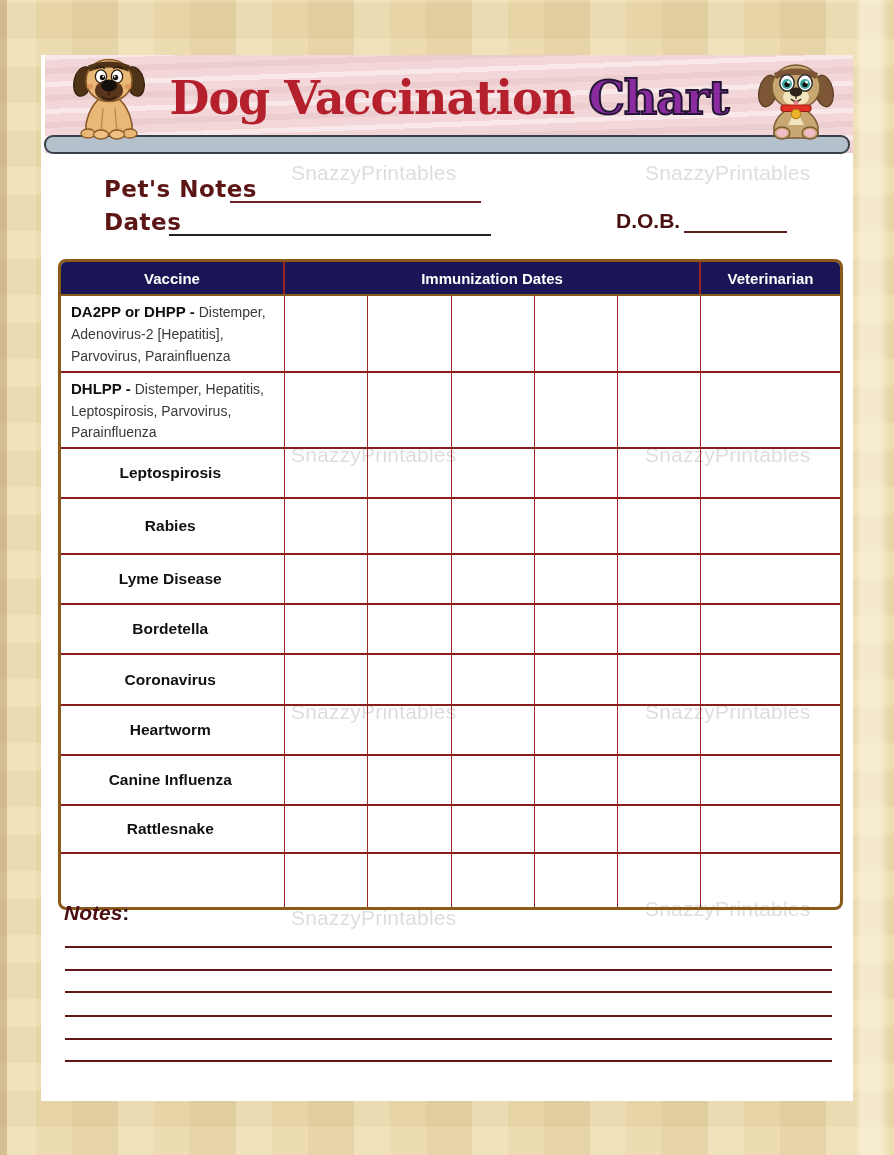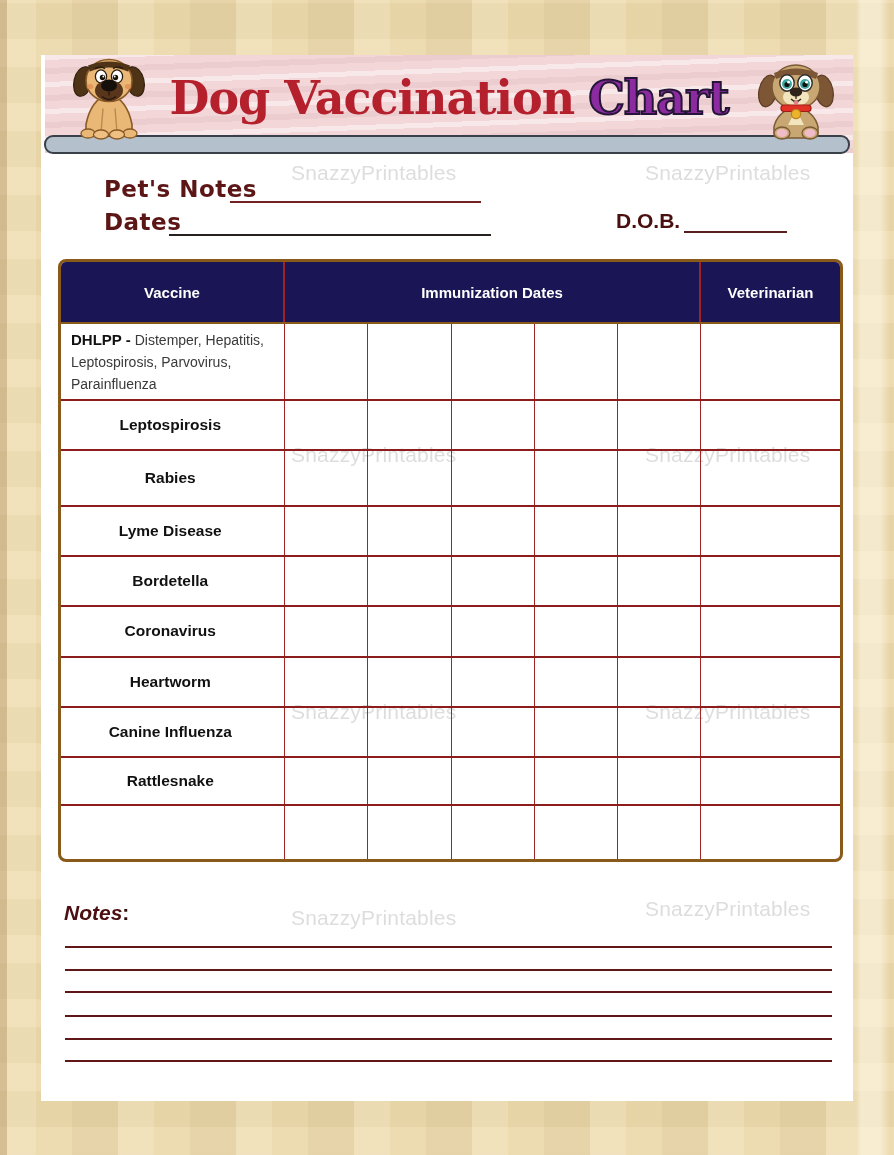--- a/index.html
+++ b/index.html
@@ -38,21 +38,21 @@
   .line-pet{left:230px;top:201px;width:251px;border-top:2.4px solid #702222;}
   .line-breed{left:169px;top:234px;width:322px;border-top:2.4px solid #27221f;}
   .line-dob{left:684px;top:231px;width:103px;border-top:2.2px solid #57201f;}
   
   .wm{position:absolute;z-index:1;color:#d8d8d8;font-size:21px;font-weight:400;letter-spacing:.2px;opacity:.85;}
   
   .tblwrap{position:absolute;left:58px;top:259px;width:785px;box-sizing:border-box;
     border:3px solid #8a5a1b;border-radius:8px;overflow:hidden;z-index:2;background:transparent;}
   table{width:100%;border-collapse:collapse;table-layout:fixed;}
   th{background:#1a1555;color:#ffffff;font-weight:700;font-size:15px;height:32px;
-    border-bottom:2.5px solid #8a5a1b;padding:14px;}
+    border-bottom:2.5px solid #8a5a1b;padding:0;}
   th.sep{border-left:2px solid #9c2424;}
   td{background:transparent;padding:0;border-left:1.6px solid #a02626;border-top:2px solid #8c1d1d;}
   td.vac{border-left:none;}
   tr.first td{border-top:none;}
   td.vac{font-size:15px;color:#141414;}
   tr.detail td.vac{text-align:left;vertical-align:top;padding:5px 8px 4px 10px;line-height:1.42;}
   tr.centered td.vac{text-align:center;vertical-align:middle;font-weight:700;font-size:15.5px;}
   .v-name{font-weight:700;color:#111111;margin-right:4px;}
   tr.detail .v-name{font-size:15px;}
   .v-desc{font-weight:400;color:#3a3a3a;font-size:14px;}
@@ -153,20 +153,29 @@
         <col style="width:83px">
           <col style="width:83px">
           <col style="width:140px">
       </colgroup>
       <tbody>
           <tr>
         <th>Vaccine</th>
         <th class="sep" colspan="5">Immunization Dates</th>
         <th class="sep">Veterinarian</th>
       </tr>
+      <tr class="detail first" style="height:70px">
+        <td class="vac"><span class="v-name">DA2PP or DHPP -</span><span class="v-desc">Distemper, Adenovirus-2 [Hepatitis], Parvovirus, Parainfluenza</span></td>
+        <td></td>
+            <td></td>
+            <td></td>
+            <td></td>
+            <td></td>
+        <td></td>
+      </tr>
       <tr class="detail" style="height:65px">
         <td class="vac"><span class="v-name">DHLPP -</span><span class="v-desc">Distemper, Hepatitis, Leptospirosis, Parvovirus, Parainfluenza</span></td>
         <td></td>
             <td></td>
             <td></td>
             <td></td>
             <td></td>
         <td></td>
       </tr>
       <tr class="centered" style="height:50px">

